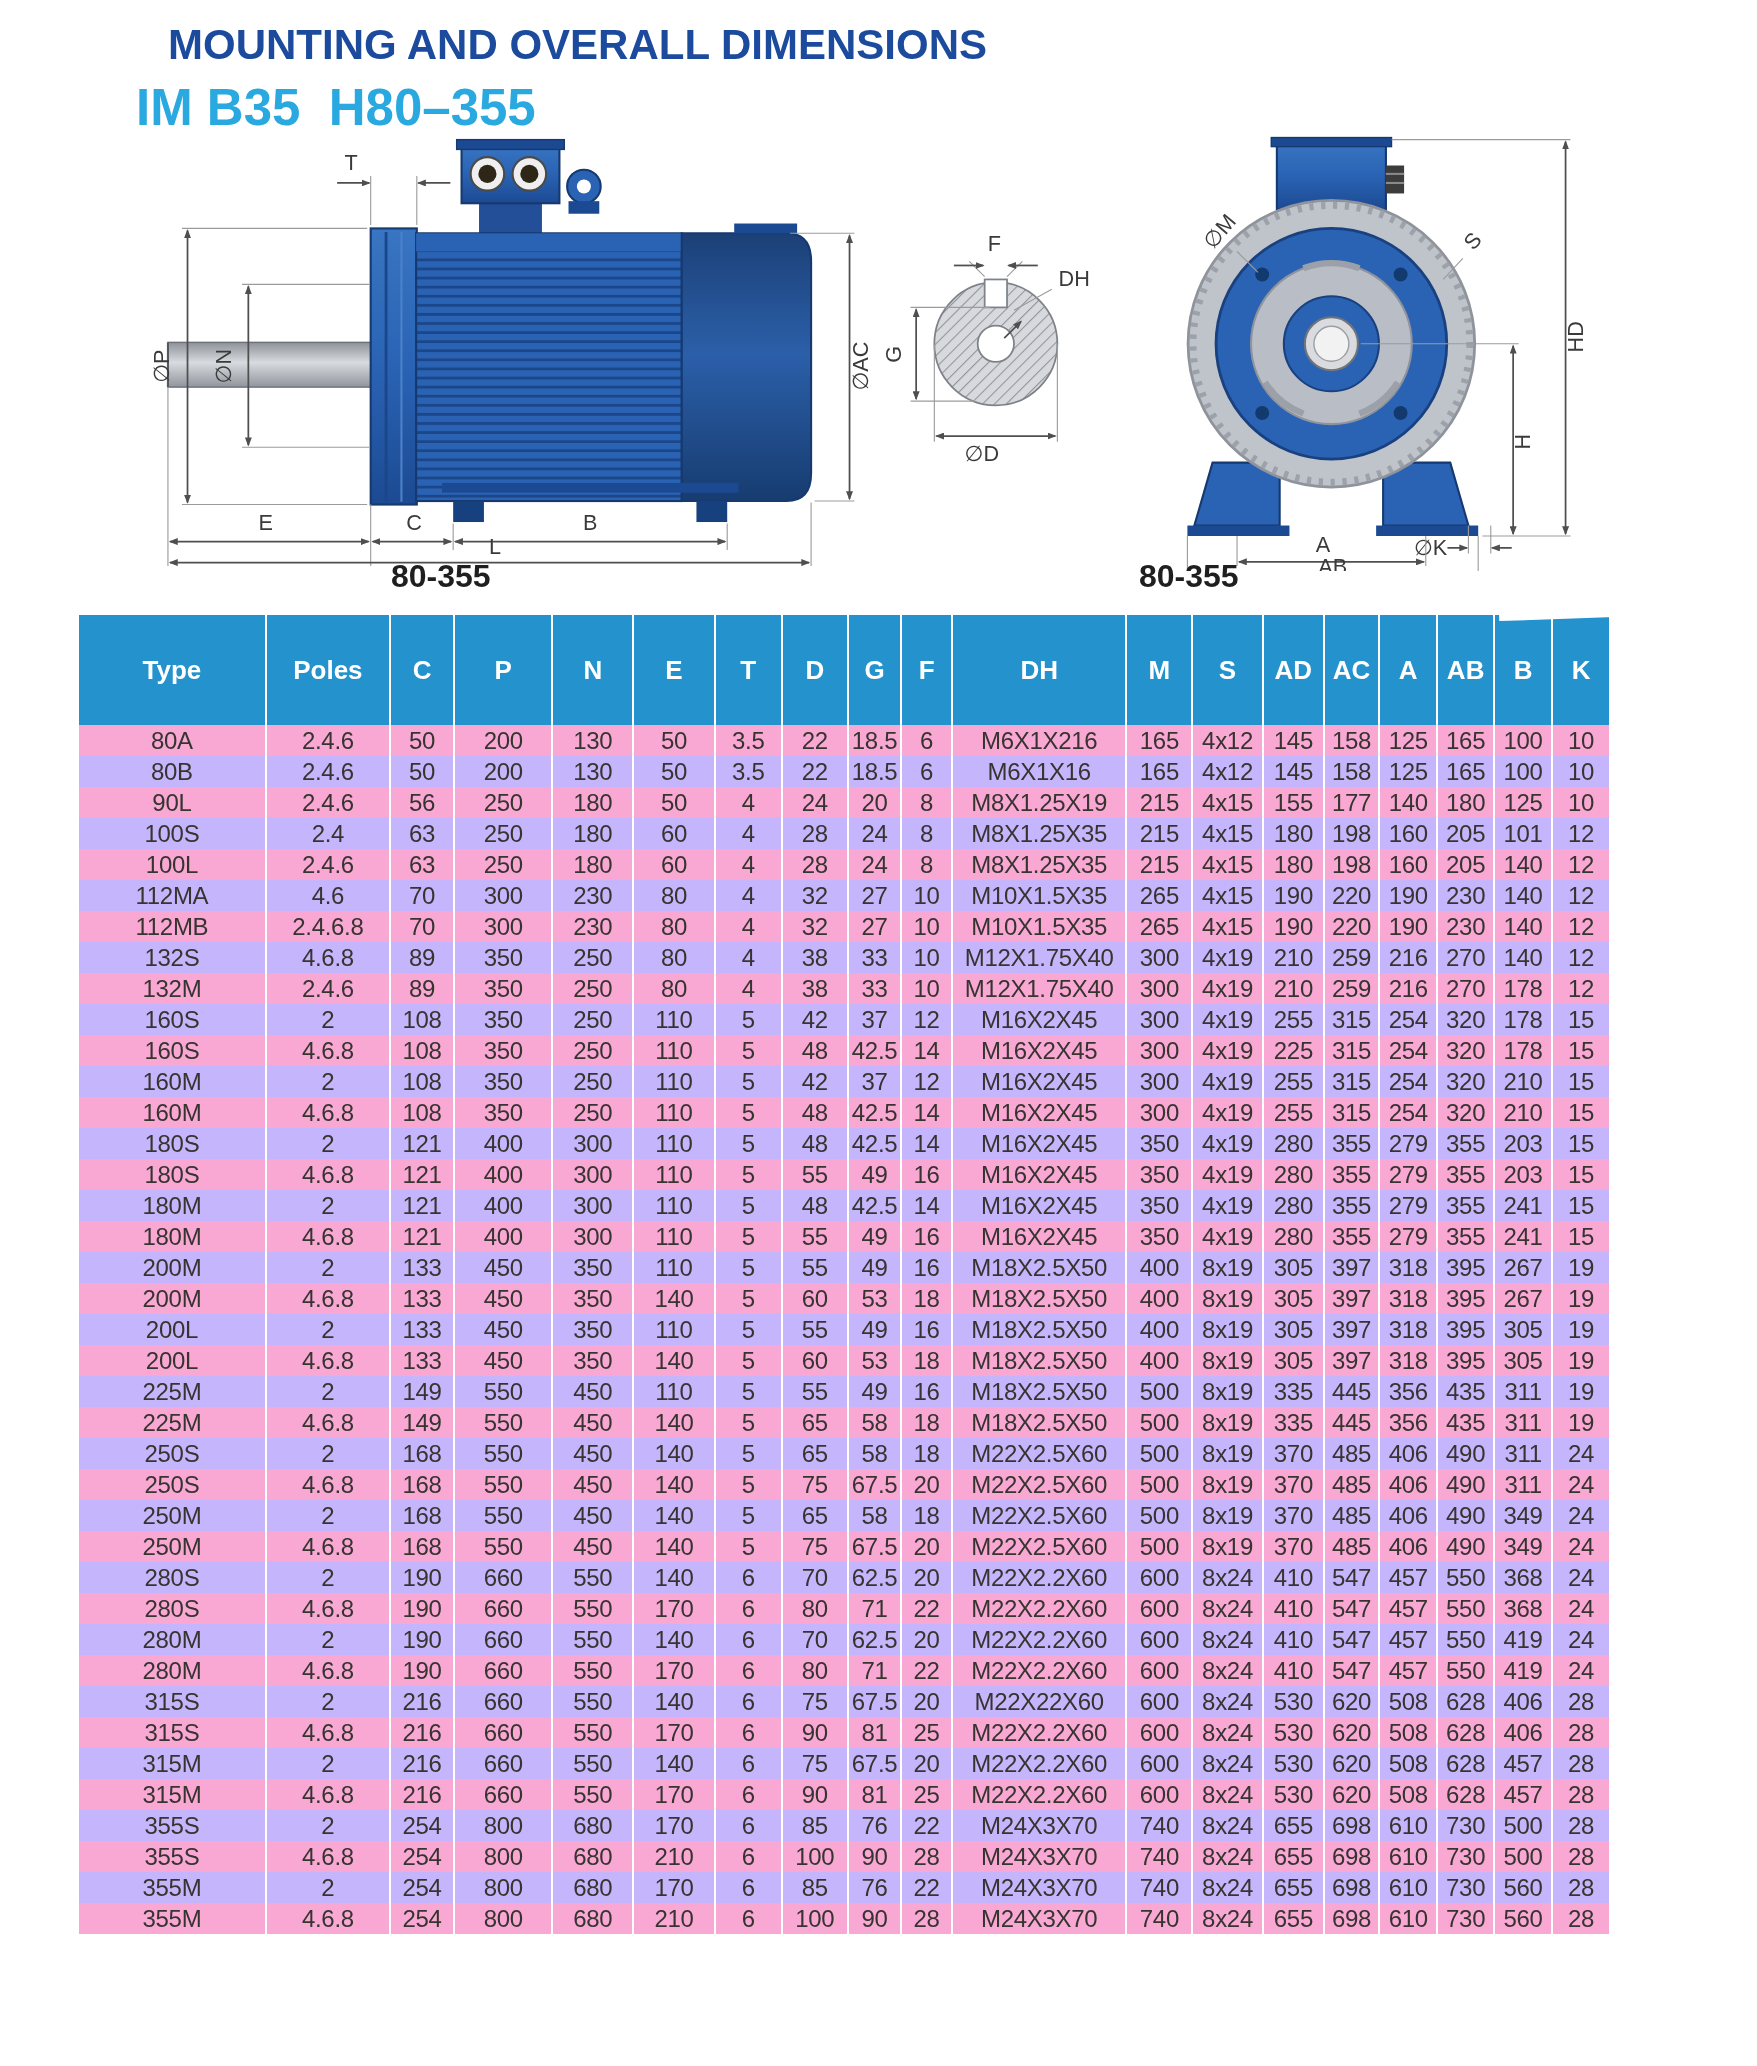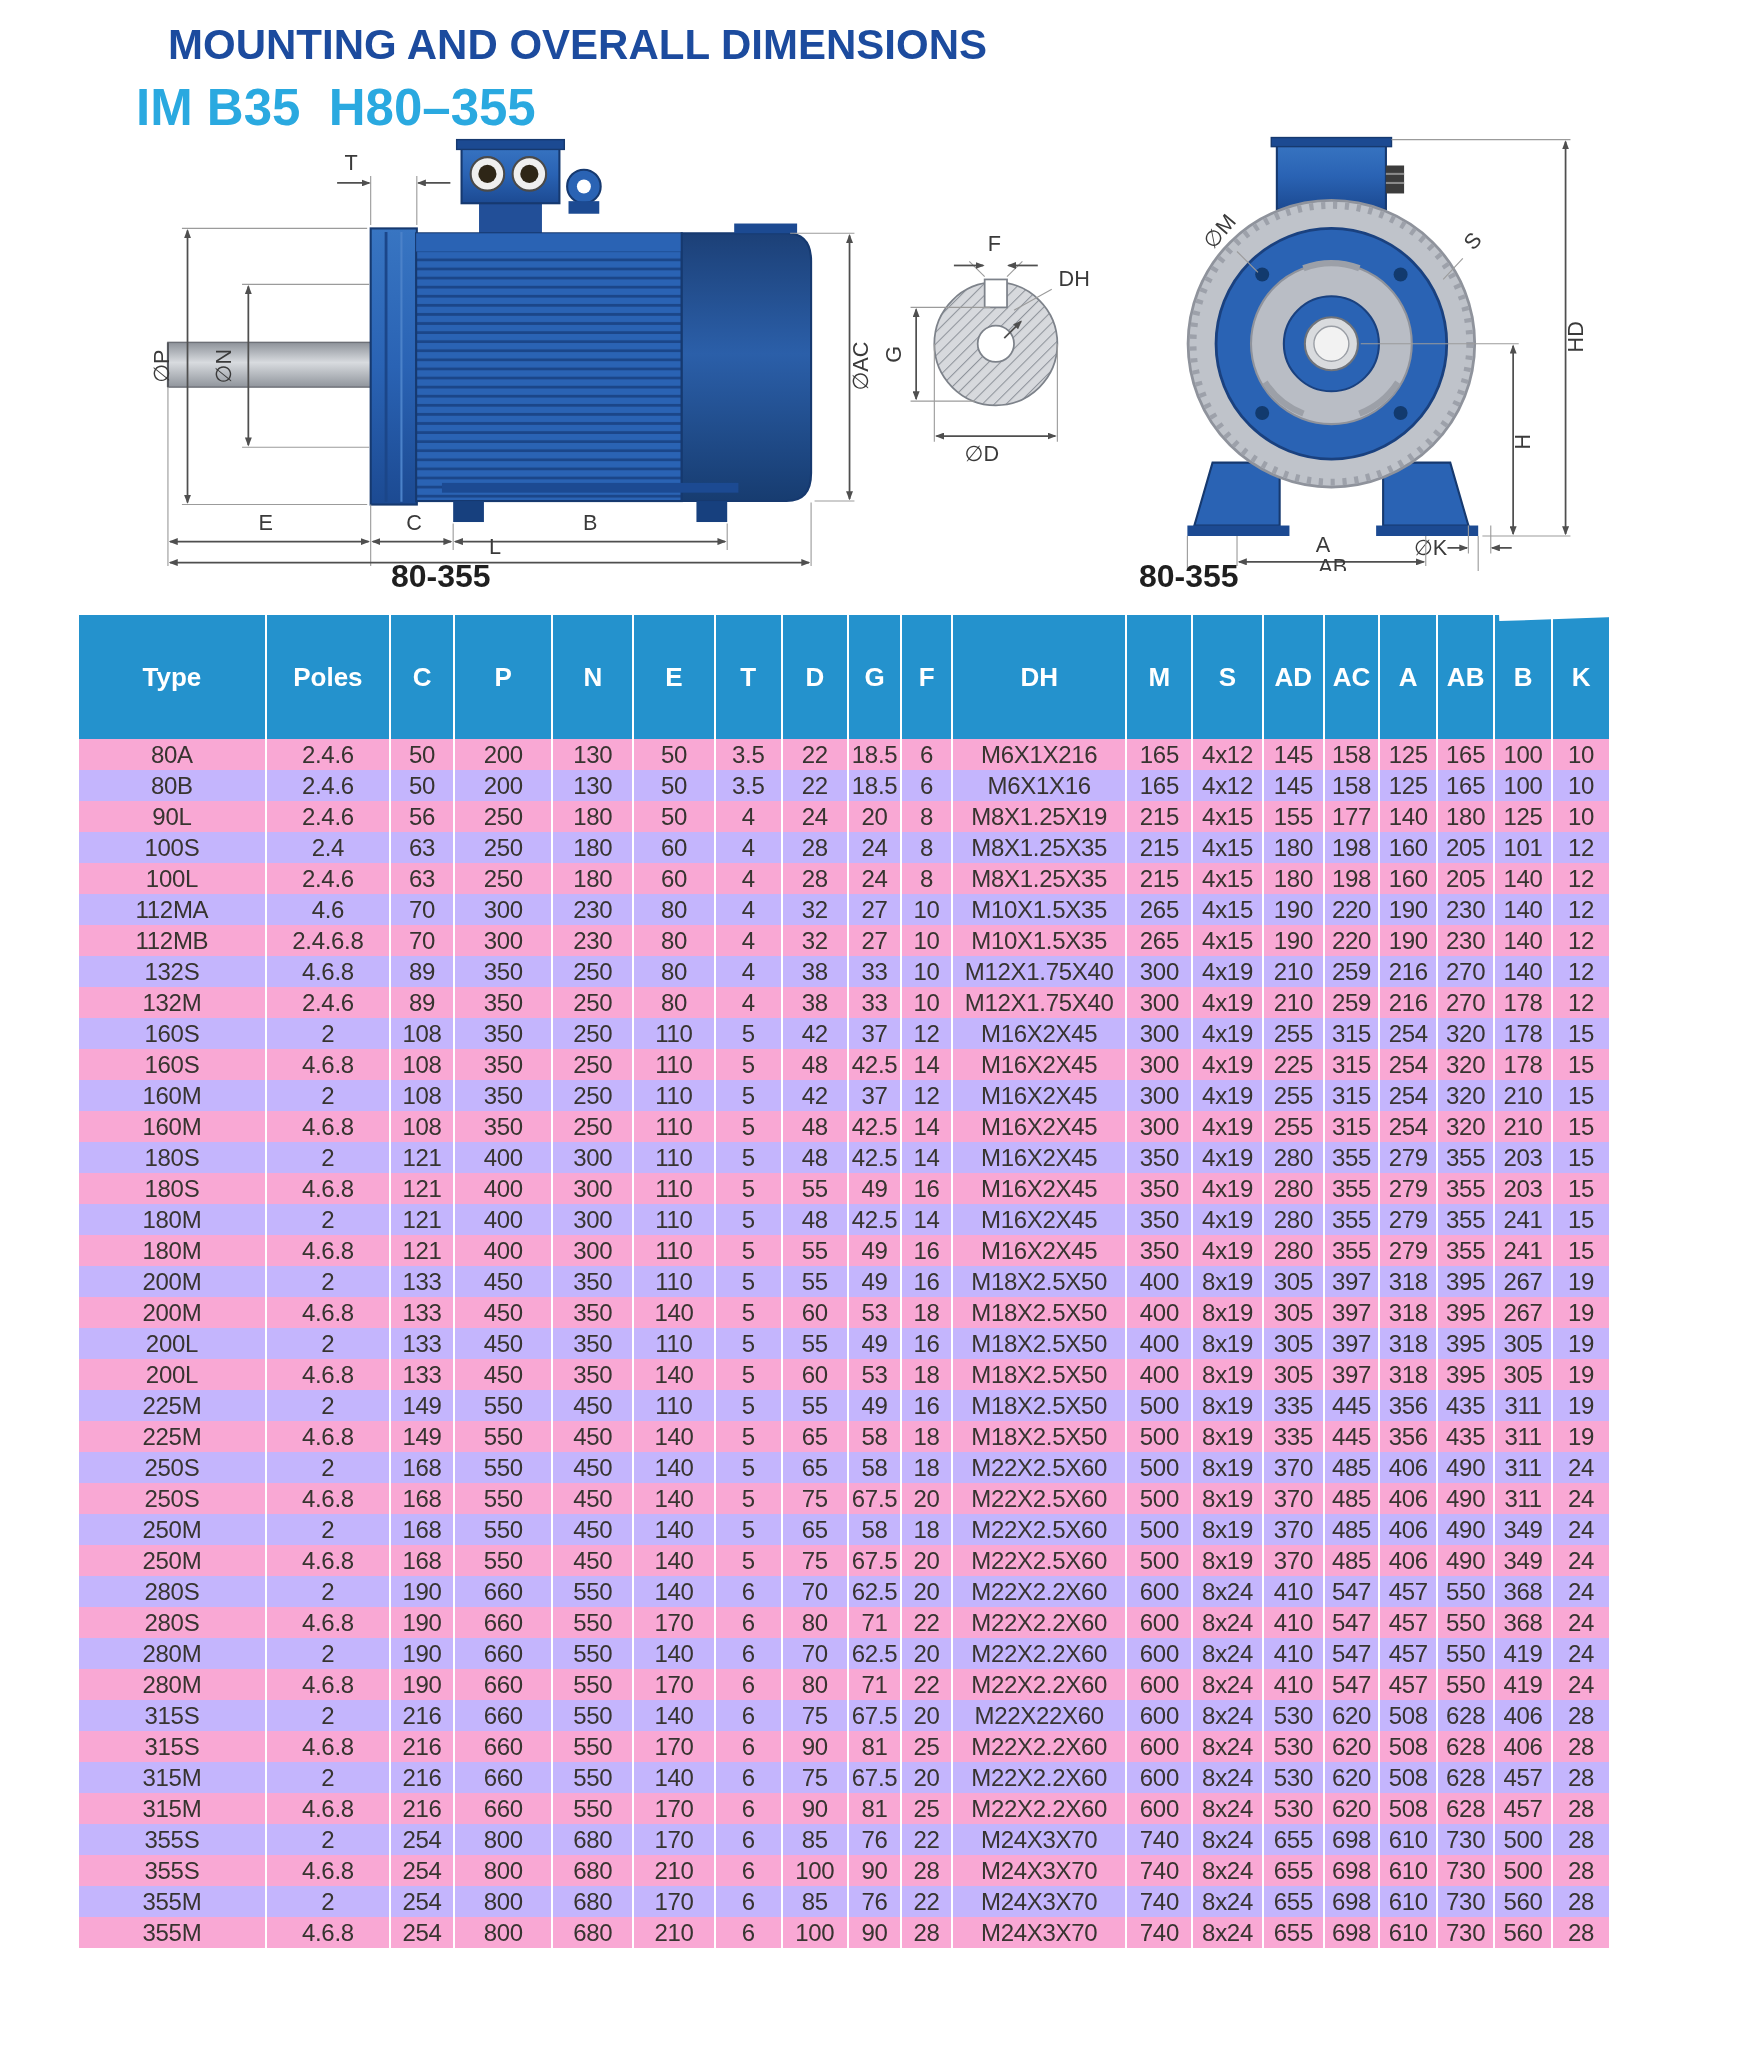--- a/index.html
+++ b/index.html
@@ -7,21 +7,21 @@
        font-family:"Liberation Sans","DejaVu Sans",sans-serif;color:#373430;}
   .abs{position:absolute;}
   #page-title{left:120px;top:21px;font-size:42px;font-weight:bold;color:#1c4b9e;letter-spacing:0;white-space:pre;margin-left:48px;}
   #page-subtitle{left:120px;top:78px;font-size:51px;font-weight:bold;color:#2aa9e0;white-space:pre;margin-left:16px;}
   .caption{font-size:32px;font-weight:bold;color:#1f1f1f;width:293px;}
   #cap-left{left:391px;top:558px;}
   #cap-right{left:1139px;top:558px;}
   
   #dim-table-wrap{left:79px;top:615px;width:1530px;}
   table{border-collapse:collapse;table-layout:fixed;width:1530px;}
-  thead th{background:#2492cd;color:#ffffff;height:124px;font-size:26px;font-weight:bold;
+  thead th{background:#2492cd;color:#ffffff;height:110px;font-size:26px;font-weight:bold;
            text-align:center;vertical-align:middle;border-left:2.1px solid #ffffff;padding:0;}
   thead th:first-child{border-left:none;}
   tbody td{height:31px;line-height:31px;font-size:24px;text-align:center;vertical-align:middle;
            border-left:2.1px solid #ffffff;padding:0;white-space:nowrap;letter-spacing:-0.3px;color:#373430;}
   tbody td:first-child{border-left:none;}
   tbody tr.odd{background:#f9a8d4;}
   tbody tr.even{background:#c4b5fd;}
   
   #scan-notch{left:1499px;top:605px;width:122px;height:14px;background:#ffffff;transform:rotate(-2deg);}
   

